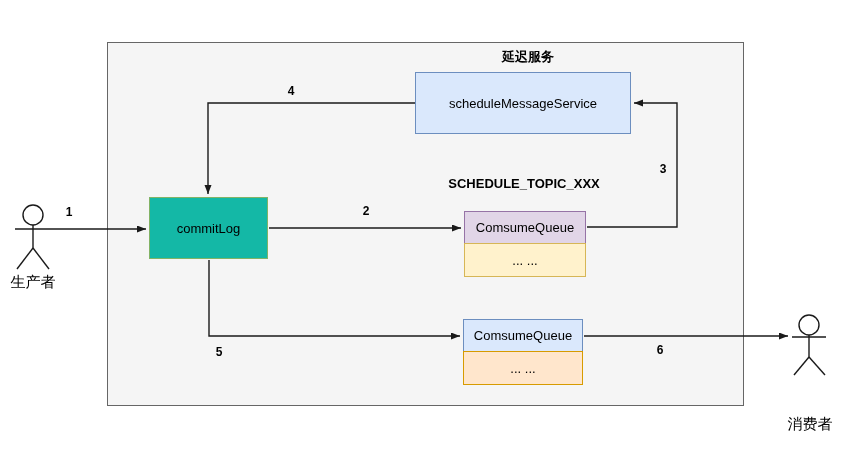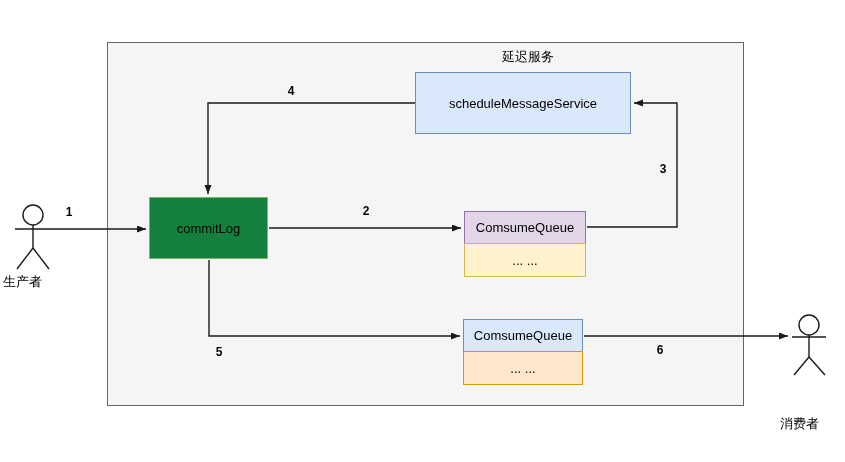--- a/index.html
+++ b/index.html
@@ -18,54 +18,55 @@
     display:flex;align-items:center;justify-content:center;
     font-size:13px;border:1px solid #000;text-align:left;
   }
   .node-service{left:415px;top:72px;width:216px;height:62px;}
   .node-commitlog{left:149px;top:197px;width:119px;height:62px;}
   .node-sched-queue{left:464px;top:211px;width:122px;height:33px;}
   .node-sched-more{left:464px;top:243px;width:122px;height:34px;}
   .node-target-queue{left:463px;top:319px;width:120px;height:33px;}
   .node-target-more{left:463px;top:351px;width:120px;height:34px;}
   
-  .dtitle{font-weight:normal;font-size:13px;text-align:center;}
+  .dtitle{font-weight:bold;font-size:13px;text-align:center;}
   .title-delay{left:466px;top:48px;width:124px;}
   .title-sched-topic{left:444px;top:176px;width:160px;}
   .title-target-topic{left:465px;top:299px;width:120px;}
   
   .edge-label{font-weight:bold;font-size:12px;width:16px;text-align:center;}
   .el1{left:61px;top:205px;}
   .el2{left:358px;top:204px;}
   .el3{left:655px;top:162px;}
   .el4{left:283px;top:84px;}
   .el5{left:211px;top:345px;}
   .el6{left:652px;top:343px;}
   
-  .actor-label{font-size:13px;width:60px;}
+  .actor-label{font-size:15px;text-align:center;width:60px;}
   .producer-label{left:3px;top:273px;}
   .consumer-label{left:780px;top:384px;margin-top:31px;}
   .overlay{position:absolute;left:0;top:0;width:845px;height:462px;pointer-events:none;}
 </style>
 </head>
 <body>
 
 <div class="canvas">
 
   <div class="abs container" style="background-color: rgb(245, 245, 245); border-color: rgb(102, 102, 102);"></div>
   <div class="abs dtitle title-delay">延迟服务</div>
 
   <div class="abs node node-service" style="background-color: rgb(218, 232, 252); border-color: rgb(108, 142, 191);">
     <span>scheduleMessageService</span>
   </div>
 
-  <div class="abs node node-commitlog" style="background-color: #15803d; border-color: rgb(130, 179, 102);">
+  <div class="abs node node-commitlog" style="background-color: #14b8a6; border-color: rgb(130, 179, 102);">
     <span>commitLog</span>
   </div>
 
+  <div class="abs dtitle title-sched-topic">SCHEDULE_TOPIC_XXX</div>
   <div class="abs node node-sched-queue" style="background-color: rgb(225, 213, 231); border-color: rgb(150, 115, 166);">
     <span>ComsumeQueue</span>
   </div>
   <div class="abs node node-sched-more" style="background-color: rgb(255, 242, 204); border-color: rgb(214, 182, 86);">
     <span>... ...</span>
   </div>
 
   <div class="abs node node-target-queue" style="background-color: rgb(218, 232, 252); border-color: rgb(108, 142, 191);">
     <span>ComsumeQueue</span>
   </div>

